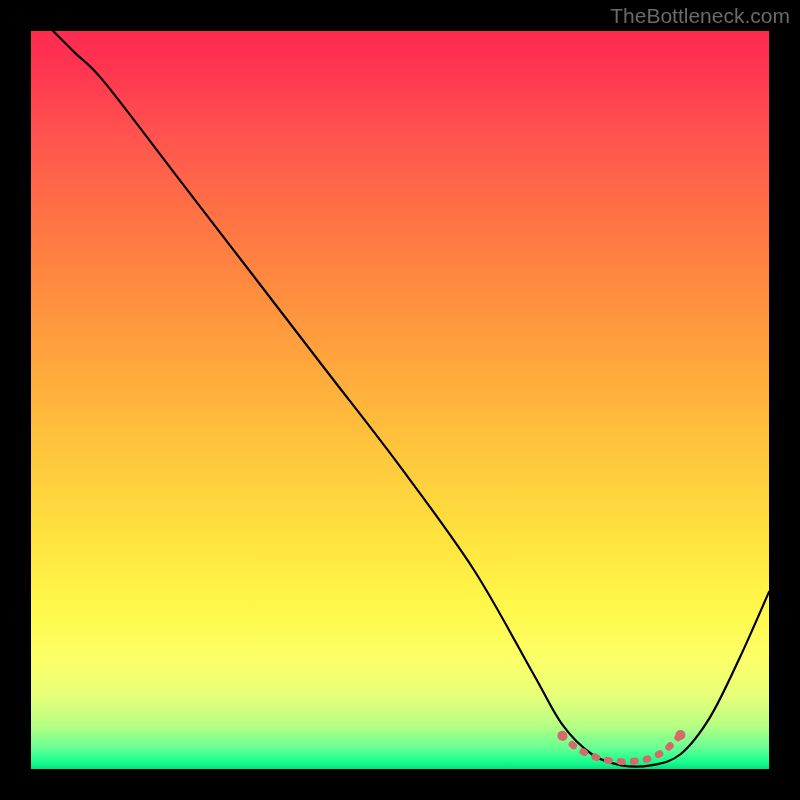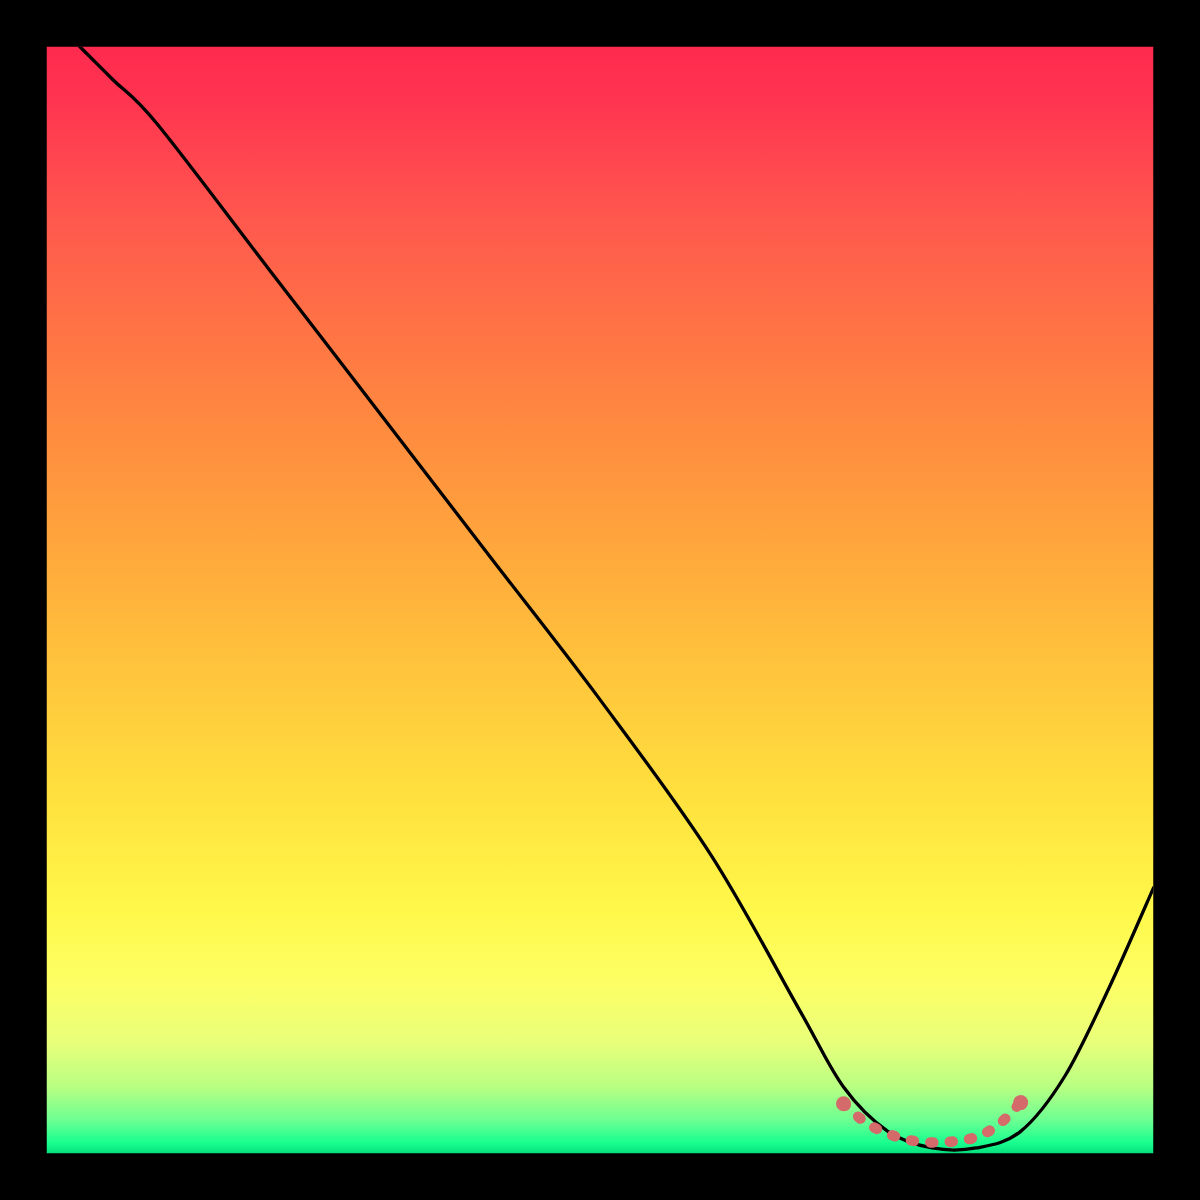--- a/index.html
+++ b/index.html
@@ -61,20 +61,21 @@
     position: absolute;
     inset: 0;
     width: 100%;
     height: 100%;
   }
 </style>
 </head>
 <body>
 
 <div class="container">
+  <div class="attribution">TheBottleneck.com</div>
 
   <div class="plot-area">
     <div class="gradient"></div>
     <svg class="curves" viewBox="0 0 738 738" preserveAspectRatio="none">
       <path id="main-curve" fill="none" stroke="#000" stroke-width="2.2" stroke-linecap="round" stroke-linejoin="round" d="M 22.14,0 C 25.830000000000002,3.6899999999999977 35.67,13.529999999999992 44.28,22.139999999999986 C 52.89,30.74999999999998 56.58,30.74999999999996 73.8,51.65999999999997 C 91.02,72.56999999999998 122.99999999999999,115.62000000000002 147.6,147.60000000000002 C 172.2,179.58 196.8,211.55999999999997 221.4,243.53999999999996 C 246,275.52 270.59999999999997,307.49999999999994 295.2,339.47999999999996 C 319.8,371.46 344.4,402.21000000000004 369,435.42 C 393.6,468.63 420.66,504.3 442.8,538.74 C 464.94,573.18 487.08000000000004,616.2299999999999 501.84000000000003,642.06 C 516.6,667.89 521.52,680.19 531.36,693.72 C 541.2,707.25 551.04,716.475 560.88,723.24 C 570.72,730.005 580.56,732.4649999999999 590.4,734.31 C 600.24,736.155 610.0799999999999,736.155 619.92,734.31 C 629.76,732.4649999999999 639.6,731.235 649.44,723.24 C 659.2800000000001,715.245 669.12,702.33 678.96,686.34 C 688.8000000000001,670.35 698.64,648.2099999999999 708.48,627.3 C 718.32,606.39 733.08,571.95 738,560.88"></path>
       <g id="flat-region">
           <path d="M 531.36,704.79 C 533.82,706.881 541.2,714.015 546.12,717.336 C 551.04,720.657 555.96,722.748 560.88,724.716 C 565.8,726.684 570.72,728.16 575.64,729.144 C 580.56,730.128 585.48,730.4970000000001 590.4,730.62 C 595.3199999999999,730.7429999999999 600.24,730.497 605.16,729.882 C 610.0799999999999,729.2669999999999 615,728.775 619.92,726.93 C 624.8399999999999,725.0849999999999 629.76,722.625 634.68,718.812 C 639.5999999999999,714.999 646.98,706.5120000000001 649.44,704.052" fill="none" stroke="#d46a6a" stroke-width="7" stroke-linecap="round" stroke-linejoin="round" stroke-dasharray="2 11"></path>
           <circle cx="531.36" cy="704.79" r="5" fill="#d46a6a"></circle>
           <circle cx="649.44" cy="704.052" r="5" fill="#d46a6a"></circle>
         </g>

